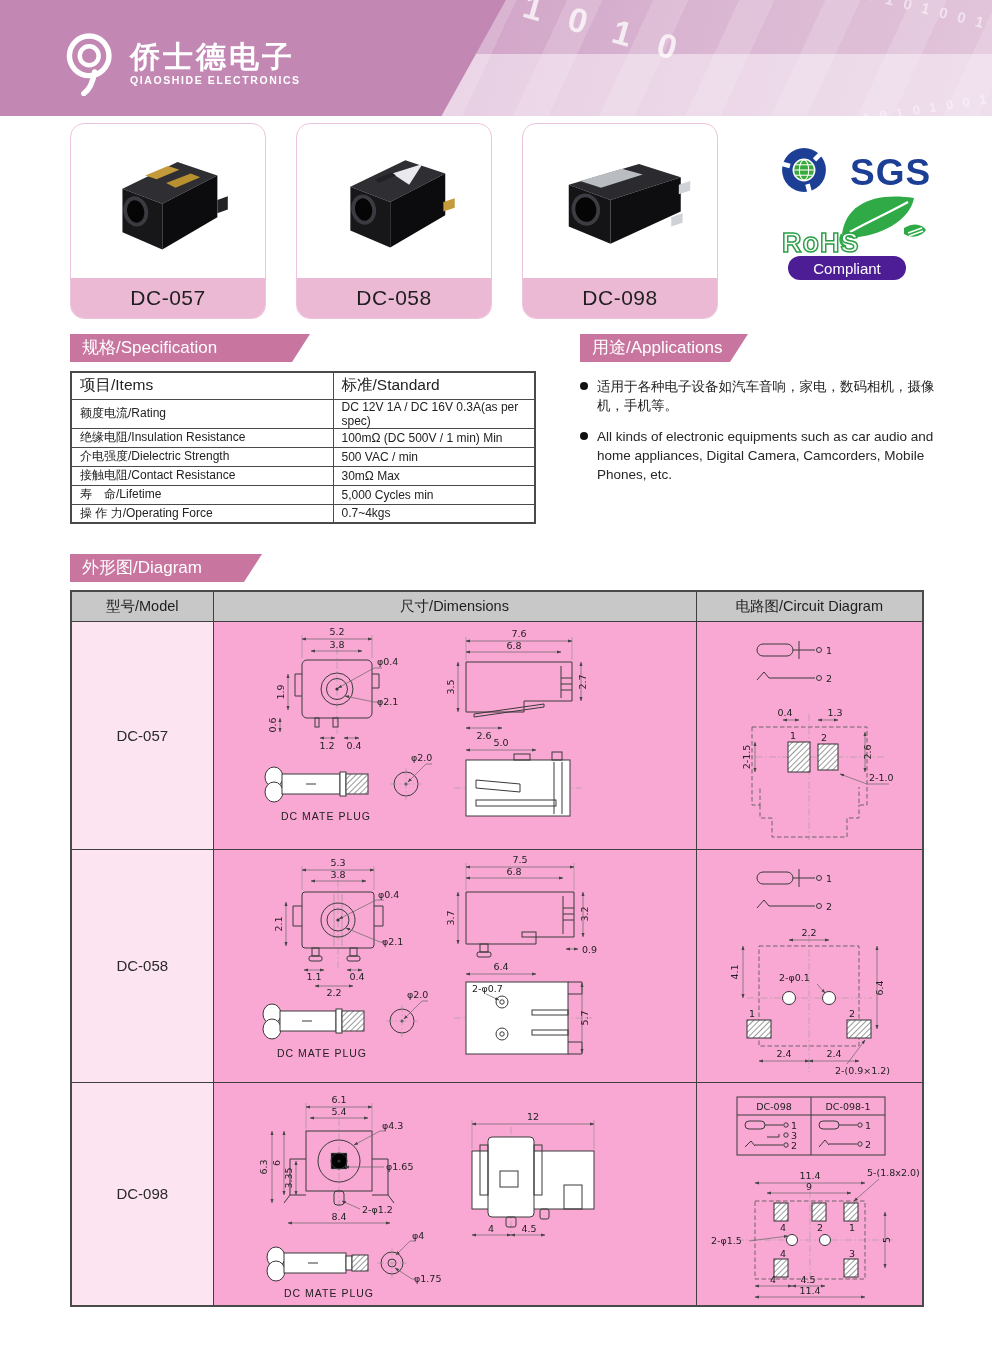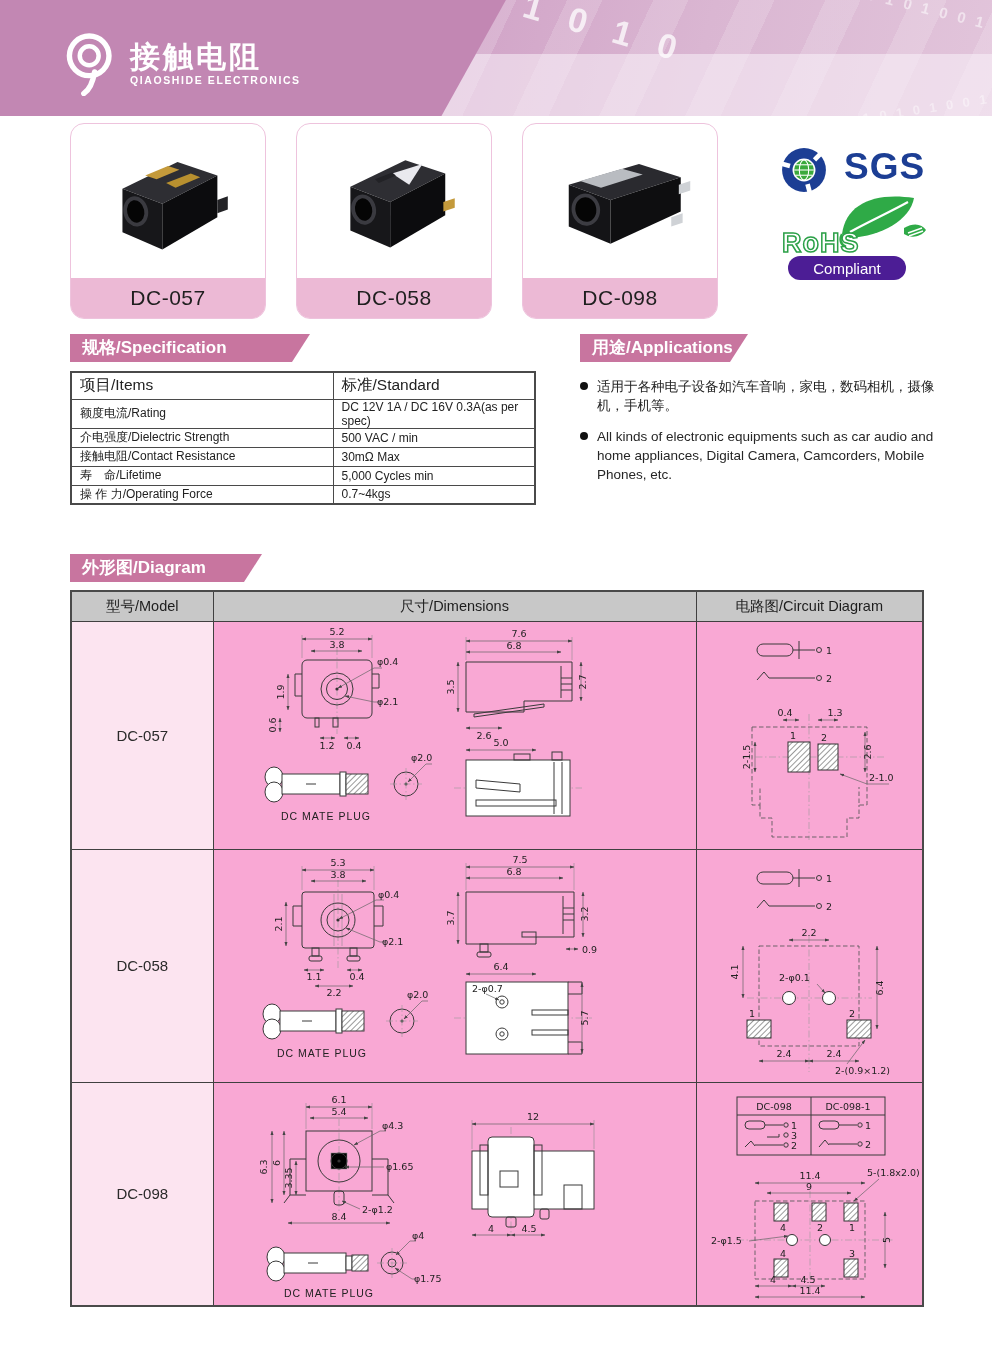--- a/index.html
+++ b/index.html
@@ -27,31 +27,31 @@
 
   
   .cards { position:absolute; left:70px; top:123px; display:flex; gap:30px; }
   .card { width:196px; height:196px; background:#fff; border:1px solid #eec3dd; border-radius:14px;
           overflow:hidden; display:flex; flex-direction:column; }
   .card-img { flex:1; display:flex; align-items:center; justify-content:center; }
   .card-label { height:40px; background:#ecb9d5; display:flex; align-items:center; justify-content:center;
           font-size:21px; color:#1f1f1f; letter-spacing:.5px; }
 
   
-  .sgs { position:absolute; left:780px; top:146px; display:flex; align-items:flex-start; gap:16px; }
+  .sgs { position:absolute; left:780px; top:146px; display:flex; align-items:flex-end; gap:22px; }
   .sgs-text { font-size:37px; font-weight:800; color:#1c3e94; letter-spacing:1px; }
   .rohs { position:absolute; left:782px; top:204px; width:150px; height:80px; }
   .rohs-text { position:absolute; left:0; top:24px; font-size:27px; font-weight:800;
           color:#2ba047; -webkit-text-fill-color:#fff; -webkit-text-stroke:1.5px #2ba047; letter-spacing:1px; }
   .rohs-pill { position:absolute; left:6px; top:52px; width:118px; height:24px; background:#4c1d95;
           border-radius:12px; color:#fff; font-size:15px; display:flex; align-items:center; justify-content:center; }
   .rohs-leaf { position:absolute; left:56px; top:-14px; }
 
   
-  .banner { position:absolute; height:28px; background:#c8759f; color:#fff; font-weight:bold; font-size:17px;
+  .banner { position:absolute; height:28px; background:#c8759f; color:#fff; font-weight:normal; font-size:17px;
           line-height:28px; padding-left:12px; clip-path:polygon(0 0,100% 0,calc(100% - 18px) 100%,0 100%); }
   .banner-spec { left:70px; top:334px; width:240px; }
   .banner-apps { left:580px; top:334px; width:168px; }
   .banner-diag { left:70px; top:554px; width:192px;padding-left:12px; }
 
   
   .spec-table { position:absolute; left:70px; top:371px; width:466px; border-collapse:collapse;
           table-layout:fixed; }
   .spec-table th, .spec-table td { border:1px solid #4a4a4a; color:#222; }
   .spec-table { border:2px solid #4a4a4a; }
@@ -111,21 +111,21 @@
     <span class="binary b2">0 1 0 1 0 0 1</span>
     <span class="binary b3">1 0 1 0 1 0 0 1</span>
     <div class="header-band"></div>
     <div class="logo">
       <svg width="54" height="66" viewBox="0 0 60 72">
         <circle cx="28" cy="28" r="22" stroke="#fff" stroke-width="6" fill="none"></circle>
         <circle cx="28" cy="28" r="10.5" stroke="#fff" stroke-width="5" fill="none"></circle>
         <path d="M34,46 Q31,64 22,70" stroke="#fff" stroke-width="6" fill="none" stroke-linecap="round"></path>
       </svg>
       <div class="logo-text">
-        <div class="cn">接触电阻</div>
+        <div class="cn">侨士德电子</div>
         <div class="en">QIAOSHIDE ELECTRONICS</div>
       </div>
     </div>
   </div>
 
   <div class="cards">
 
     <div class="card">
       <div class="card-img">
         <svg width="186" height="150" viewBox="0 0 196 150">
@@ -213,20 +213,24 @@
     <thead>
       <tr>
         <th class="col-items">项目/Items</th>
         <th>标准/Standard</th>
       </tr>
     </thead>
     <tbody>
       <tr>
         <td>额度电流/Rating</td>
         <td>DC 12V 1A / DC 16V 0.3A(as per spec)</td>
+      </tr>
+      <tr>
+        <td>绝缘电阻/Insulation Resistance</td>
+        <td>100mΩ (DC 500V / 1 min) Min</td>
       </tr>
       <tr>
         <td>介电强度/Dielectric Strength</td>
         <td>500 VAC / min</td>
       </tr>
       <tr>
         <td>接触电阻/Contact Resistance</td>
         <td>30mΩ Max</td>
       </tr>
       <tr>

